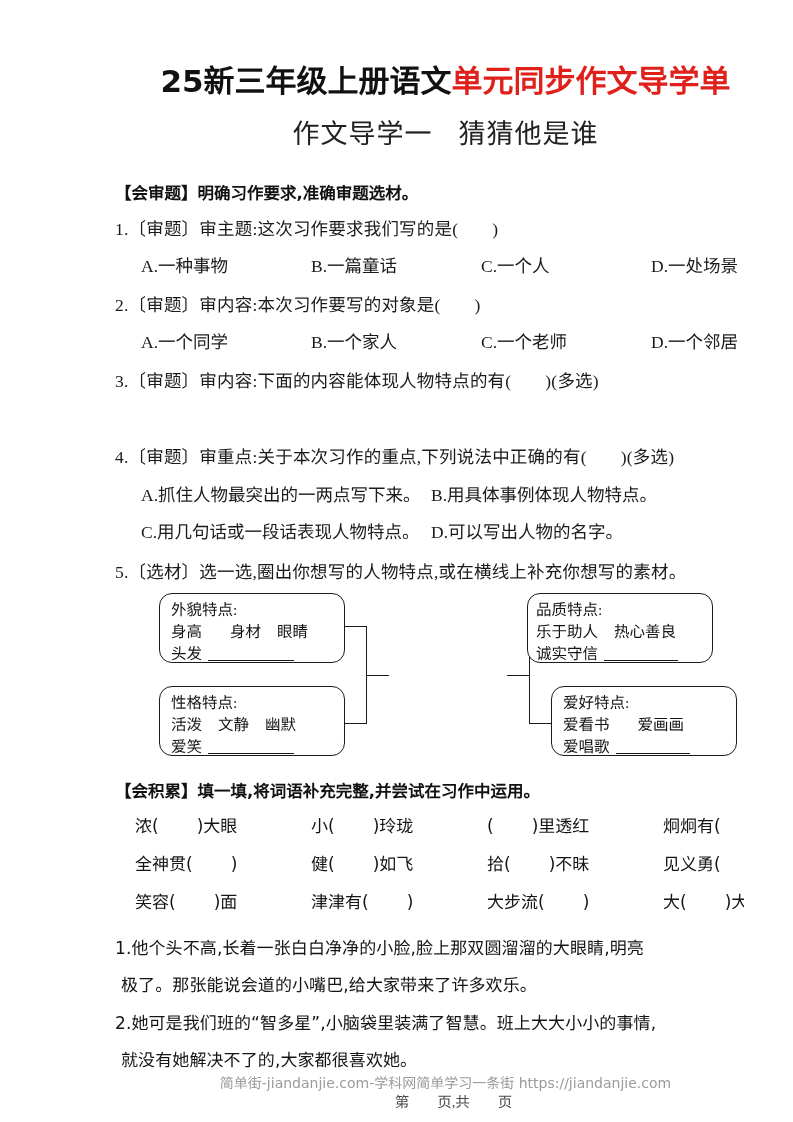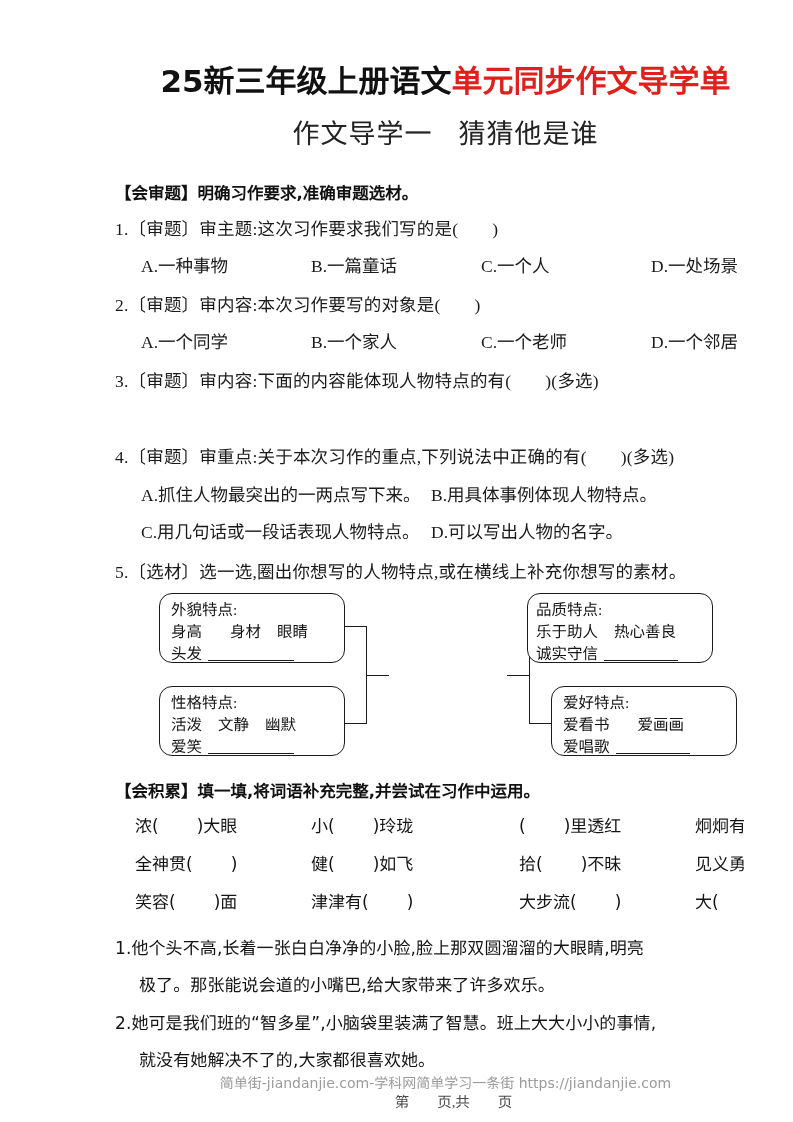--- a/index.html
+++ b/index.html
@@ -150,35 +150,35 @@
     color: #141414;
     white-space: nowrap;
     display: flex;
   }
   .vocab-cell {
     flex: 0 0 auto;
     white-space: nowrap;
   }
   .vocab-row .w1 { width: 176px; }
   .vocab-row .w2 { width: 176px; }
-  .vocab-row .w3 { width: 176px; margin-left: 32px; }
+  .vocab-row .w3 { width: 176px; }
   .vocab-row .w4 { width: auto; }
   .blank-m { display: inline-block; width: 38px; }
 
   
   .ex-line {
     position: absolute;
     font-family: "DejaVu Sans", "Liberation Sans", sans-serif;
     font-size: 17px;
     color: #141414;
     white-space: nowrap;
     letter-spacing: 0.1px;
   }
   .ex-first { left: 66px; }
-  .ex-cont  { left: 90px; text-align: center; }
+  .ex-cont  { left: 72px; text-align: center; }
 
   
   .watermark {
     position: absolute;
     top: 1072px;
     left: 0;
     width: 793px;
     text-align: center;
     font-family: "DejaVu Sans", "Liberation Sans", sans-serif;
     font-size: 14px;

